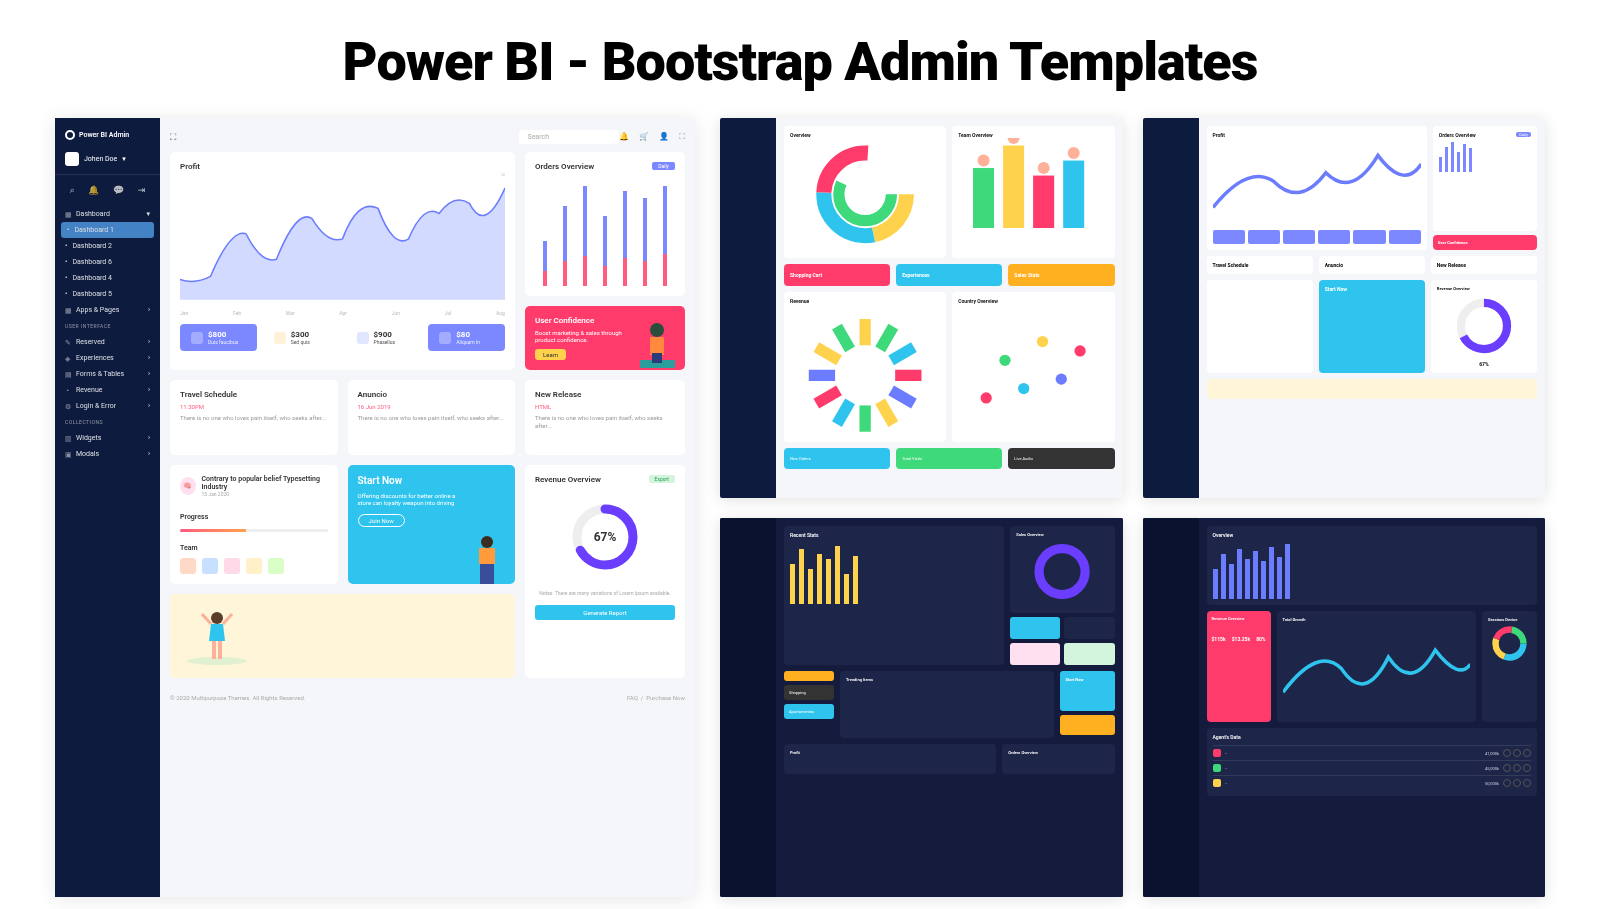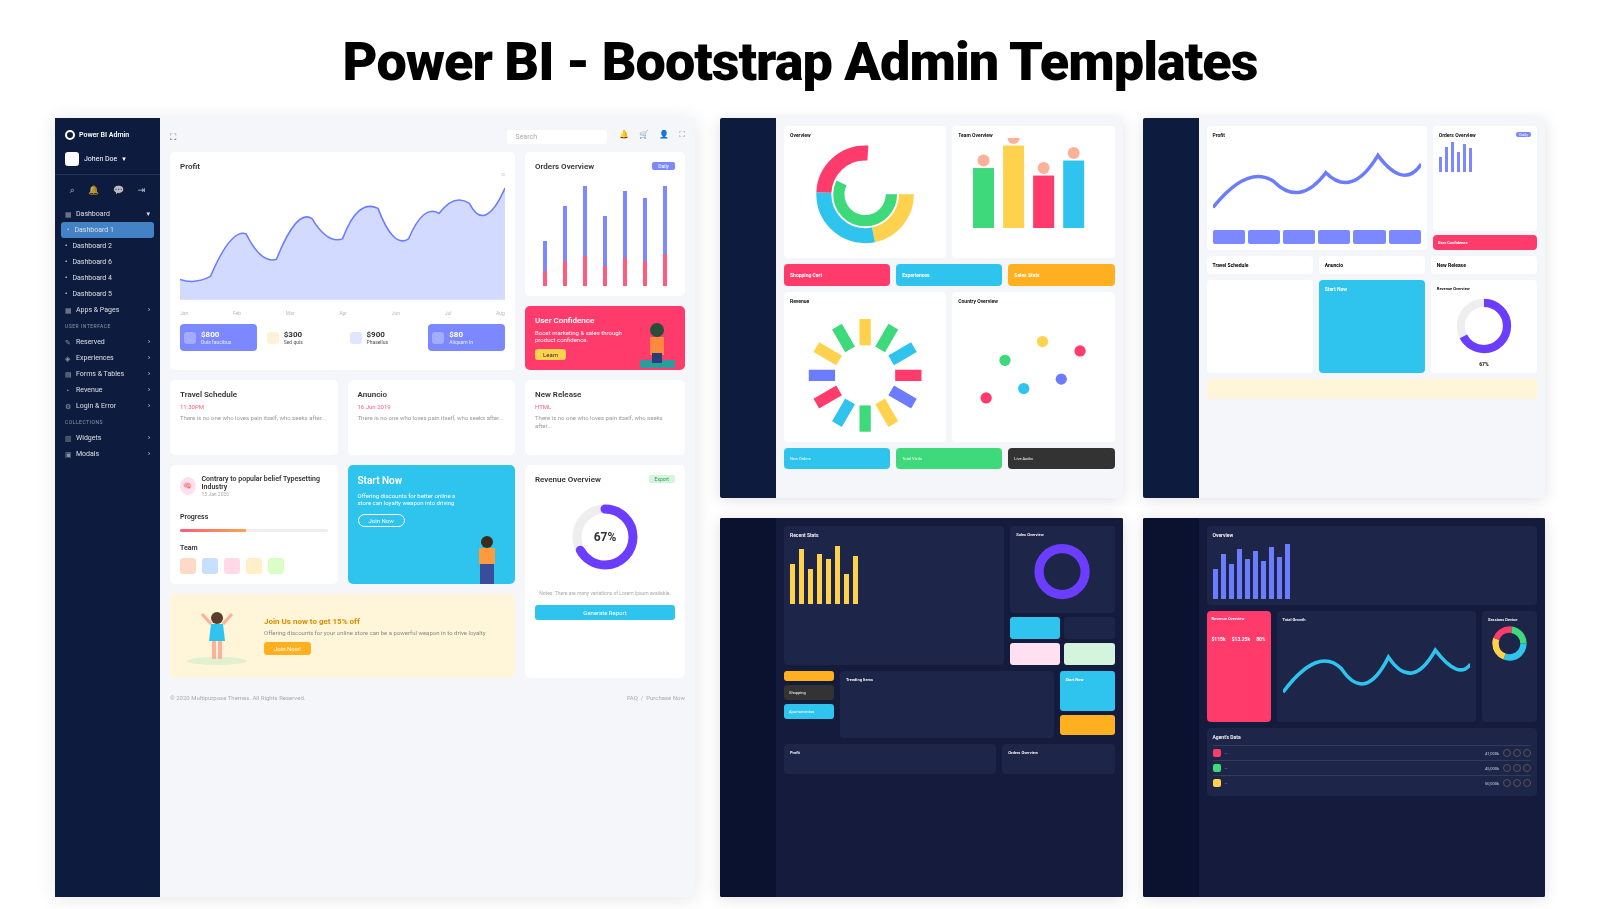--- a/index.html
+++ b/index.html
@@ -24,21 +24,21 @@
 .tb-search{background:#fff;padding:3px 8px;border-radius:3px;width:100px;color:#aaa}
 .tb-icons{display:flex;gap:10px;font-size:8px;color:#888}
 .row{display:flex;gap:10px;margin-bottom:10px}
 .card{background:#fff;border-radius:5px;padding:10px}
 .c-title{font-size:8px;font-weight:600;color:#333}
 .profit{flex:1}
 .profit .chart{height:115px;position:relative;margin:12px 0}
 .area{position:absolute;inset:0}
 .axis{display:flex;justify-content:space-between;font-size:5px;color:#bbb}
 .kpis{display:flex;gap:6px;margin-top:8px}
-.kpi{flex:1;background:#7b88ff;color:#fff;border-radius:4px;padding:6px 4px;display:flex;gap:5px;align-items:center}
+.kpi{flex:1;background:#7b88ff;color:#fff;border-radius:4px;padding:6px 11px;display:flex;gap:5px;align-items:center}
 .kpi .ic{width:12px;height:12px;background:rgba(255,255,255,.3);border-radius:3px}
 .kpi .v{font-weight:700;font-size:8px}
 .kpi .s{font-size:5px;opacity:.85}
 .orders{width:160px}
 .orders .badge{float:right;background:#7b88ff;color:#fff;padding:1px 6px;border-radius:2px;font-size:5px}
 .bars{display:flex;justify-content:space-around;align-items:flex-end;height:100px;margin-top:15px}
 .bar{width:4px;border-radius:2px;display:flex;flex-direction:column;justify-content:flex-end}
 .bar .top{background:#7b88ff}
 .bar .bot{background:#ff5b7e}
 .conf{background:#ff3b6b;color:#fff;border-radius:5px;padding:10px;position:relative;overflow:hidden}
@@ -196,21 +196,21 @@
             <span class="ic">▣</span>
             <span>Modals</span>
           </span>
           <span>›</span>
         </div>
   </div>
 
   <div class="ct">
     <div class="tb">
       <span style="font-size:9px">⛶</span>
-      <div style="display:flex;gap:12px;">
+      <div style="display:flex;align-items:center">
         <div class="tb-search">Search</div>
         <div class="tb-icons">
           <span>🔔</span>
           <span>🛒</span>
           <span>👤</span>
           <span>⛶</span>
         </div>
       </div>
     </div>
 
@@ -369,25 +369,20 @@
         </div>
         <div class="card promo">
           <svg class="ill" viewBox="0 0 70 60">
                 <ellipse cx="35" cy="55" rx="30" ry="4" fill="#e0f0d0"></ellipse>
                 <circle cx="35" cy="12" r="6" fill="#5a3d2a"></circle>
                 <path d="M29,18 L41,18 L43,35 L27,35 Z" fill="#2fc4ed"></path>
                 <rect x="30" y="35" width="4" height="18" fill="#ffb099"></rect>
                 <rect x="36" y="35" width="4" height="18" fill="#ffb099"></rect>
                 <path d="M20,8 L29,18 M50,8 L41,18" stroke="#ffb099" stroke-width="3"></path>
               </svg>
-          <div>
-            <div class="t">Join Us now to get 15% off</div>
-            <div class="d">Offering discounts for your online store can be a powerful weapon in to drive loyalty</div>
-            <span class="btn">Join Now!</span>
-          </div>
         </div>
       </div>
 
       <div class="card rev">
         <span class="c-title">Revenue Overview</span>
         <span class="badge">Export</span>
         <div class="donut">
           <svg viewBox="0 0 70 70">
                 <circle cx="35" cy="35" r="28" fill="none" stroke="#eee" stroke-width="9"></circle>
                 <circle cx="35" cy="35" r="28" fill="none" stroke="#6b3dff" stroke-width="9" stroke-dasharray="118 176" stroke-linecap="round" transform="rotate(-90 35 35)"></circle>

